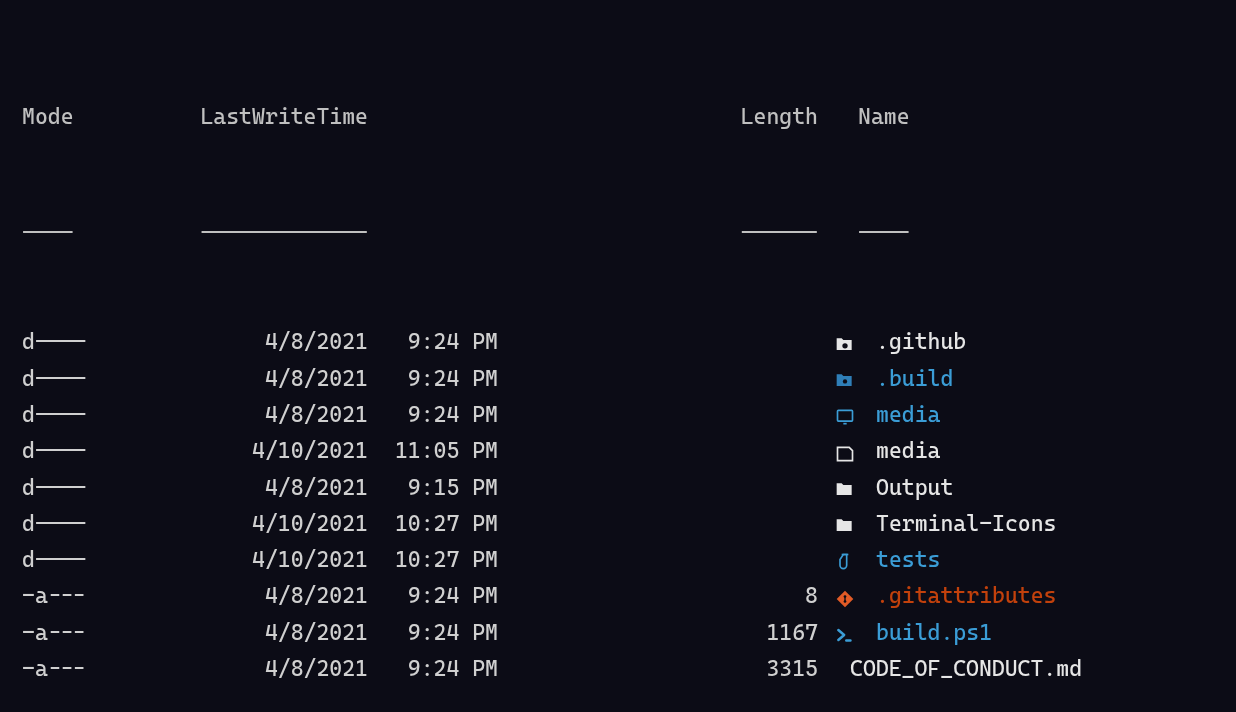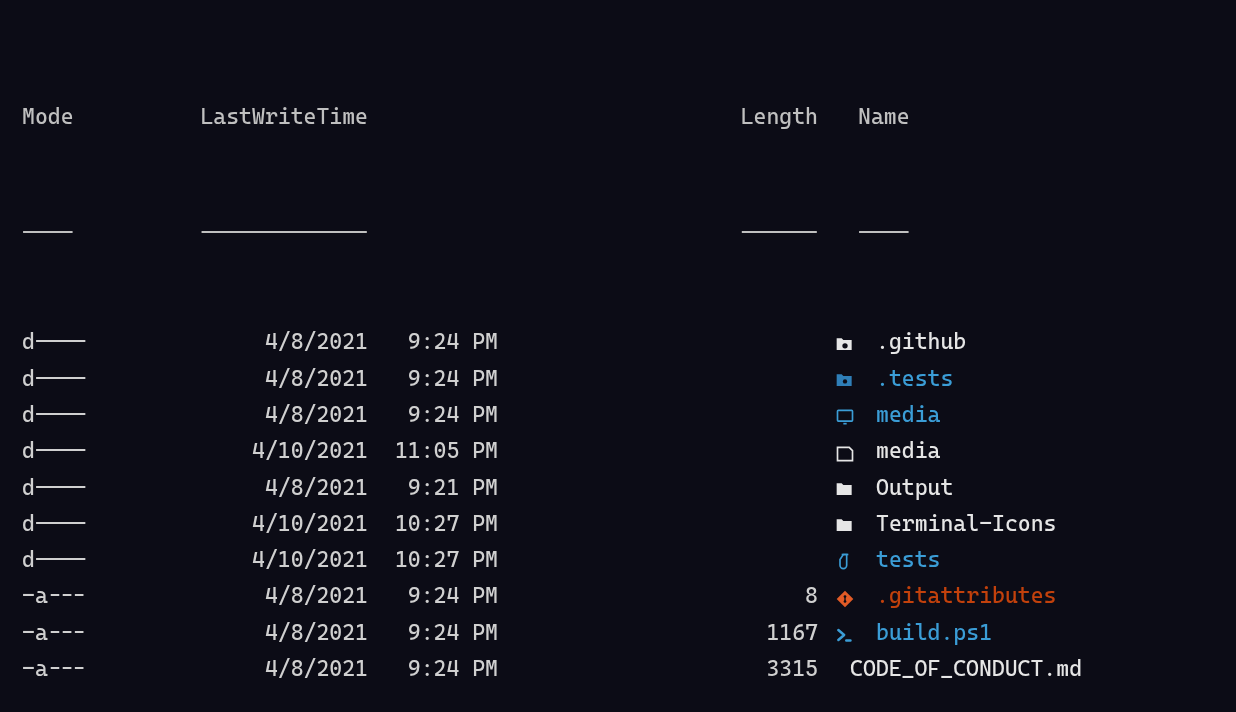--- a/index.html
+++ b/index.html
@@ -108,25 +108,25 @@
   </defs>
 </svg>
 
 <div class="term">
   <span class="row hdr"><span class="c-mode">Mode</span><span class="c-date" style="text-align:right">LastWriteTime</span><span class="c-time"></span><span class="c-len">Length</span><span class="c-gap"></span><span class="c-icon"></span><span class="c-name" style="padding-left:0">Name</span></span>
   <span class="row hdr"><span class="c-mode">----</span><span class="c-date">-------------</span><span class="c-time"></span><span class="c-len">------</span><span class="c-gap"></span><span class="c-icon"></span><span class="c-name" style="padding-left:0">----</span></span>
   <div id="rows"><span class="row txt"><span class="c-mode">d----</span><span class="c-date">4/8/2021</span><span class="c-time"> 9:24 PM</span><span class="c-len"></span><span class="c-gap"></span><span class="c-icon" style="color:#e6e6e6"><svg viewBox="0 0 24 24">
             <use href="#ic-github-folder"></use>
           </svg></span><span class="c-name nm-white">.github</span></span><span class="row txt"><span class="c-mode">d----</span><span class="c-date">4/8/2021</span><span class="c-time"> 9:24 PM</span><span class="c-len"></span><span class="c-gap"></span><span class="c-icon" style="color:#2f7fb8"><svg viewBox="0 0 24 24">
             <use href="#ic-vscode-folder"></use>
-          </svg></span><span class="c-name nm-blue">.tests</span></span><span class="row txt"><span class="c-mode">d----</span><span class="c-date">4/8/2021</span><span class="c-time"> 9:24 PM</span><span class="c-len"></span><span class="c-gap"></span><span class="c-icon" style="color:#3b9dd6"><svg viewBox="0 0 24 24">
+          </svg></span><span class="c-name nm-blue">.build</span></span><span class="row txt"><span class="c-mode">d----</span><span class="c-date">4/8/2021</span><span class="c-time"> 9:24 PM</span><span class="c-len"></span><span class="c-gap"></span><span class="c-icon" style="color:#3b9dd6"><svg viewBox="0 0 24 24">
             <use href="#ic-docs"></use>
           </svg></span><span class="c-name nm-blue">media</span></span><span class="row txt"><span class="c-mode">d----</span><span class="c-date">4/10/2021</span><span class="c-time">11:05 PM</span><span class="c-len"></span><span class="c-gap"></span><span class="c-icon" style="color:#e6e6e6"><svg viewBox="0 0 24 24">
             <use href="#ic-media"></use>
-          </svg></span><span class="c-name nm-white">media</span></span><span class="row txt"><span class="c-mode">d----</span><span class="c-date">4/8/2021</span><span class="c-time"> 9:21 PM</span><span class="c-len"></span><span class="c-gap"></span><span class="c-icon" style="color:#e6e6e6"><svg viewBox="0 0 24 24">
+          </svg></span><span class="c-name nm-white">media</span></span><span class="row txt"><span class="c-mode">d----</span><span class="c-date">4/8/2021</span><span class="c-time"> 9:15 PM</span><span class="c-len"></span><span class="c-gap"></span><span class="c-icon" style="color:#e6e6e6"><svg viewBox="0 0 24 24">
             <use href="#ic-folder"></use>
           </svg></span><span class="c-name nm-white">Output</span></span><span class="row txt"><span class="c-mode">d----</span><span class="c-date">4/10/2021</span><span class="c-time">10:27 PM</span><span class="c-len"></span><span class="c-gap"></span><span class="c-icon" style="color:#e6e6e6"><svg viewBox="0 0 24 24">
             <use href="#ic-folder"></use>
           </svg></span><span class="c-name nm-white">Terminal-Icons</span></span><span class="row txt"><span class="c-mode">d----</span><span class="c-date">4/10/2021</span><span class="c-time">10:27 PM</span><span class="c-len"></span><span class="c-gap"></span><span class="c-icon" style="color:#3b9dd6"><svg viewBox="0 0 24 24">
             <use href="#ic-tests"></use>
           </svg></span><span class="c-name nm-blue">tests</span></span><span class="row txt"><span class="c-mode">-a---</span><span class="c-date">4/8/2021</span><span class="c-time"> 9:24 PM</span><span class="c-len">8</span><span class="c-gap"></span><span class="c-icon" style="color:#e25b26"><svg viewBox="0 0 24 24">
             <use href="#ic-git"></use>
           </svg></span><span class="c-name nm-orange">.gitattributes</span></span><span class="row txt"><span class="c-mode">-a---</span><span class="c-date">4/8/2021</span><span class="c-time"> 9:24 PM</span><span class="c-len">1167</span><span class="c-gap"></span><span class="c-icon" style="color:#3b9dd6"><svg viewBox="0 0 24 24">
             <use href="#ic-ps1"></use>
           </svg></span><span class="c-name nm-blue">build.ps1</span></span><span class="row txt"><span class="c-mode">-a---</span><span class="c-date">4/8/2021</span><span class="c-time"> 9:24 PM</span><span class="c-len">3315</span><span class="c-gap"></span><span class="c-name nm-white">CODE_OF_CONDUCT.md</span></span></div>

